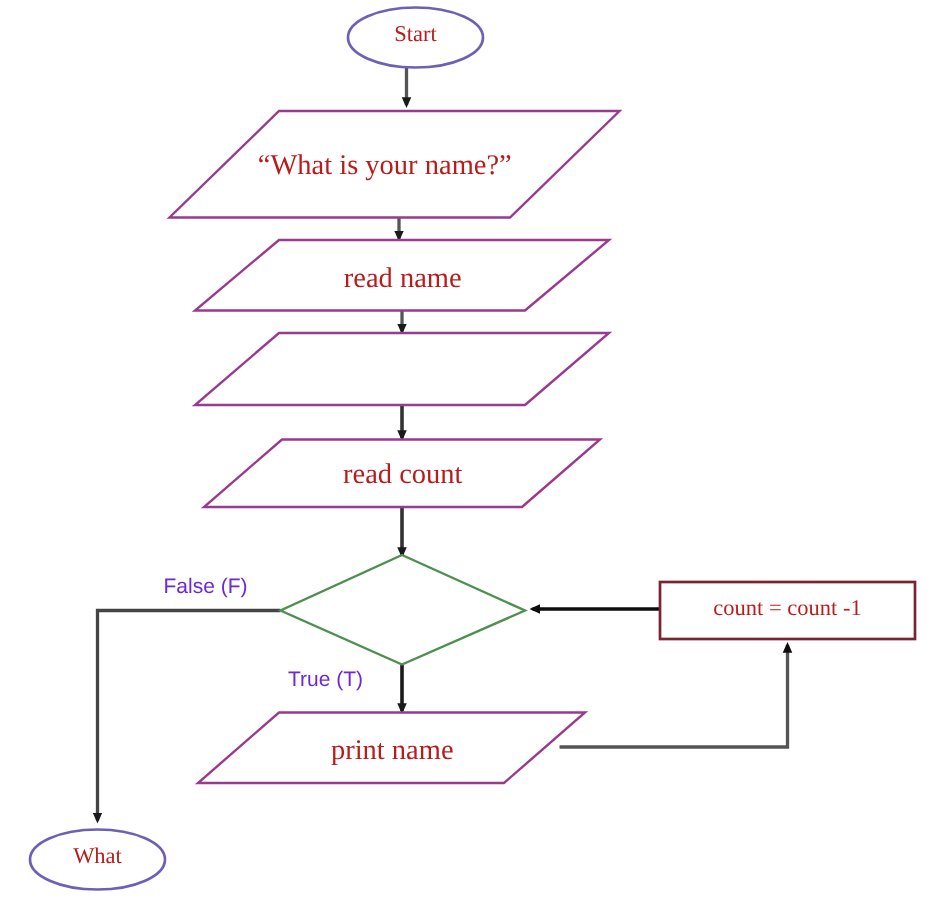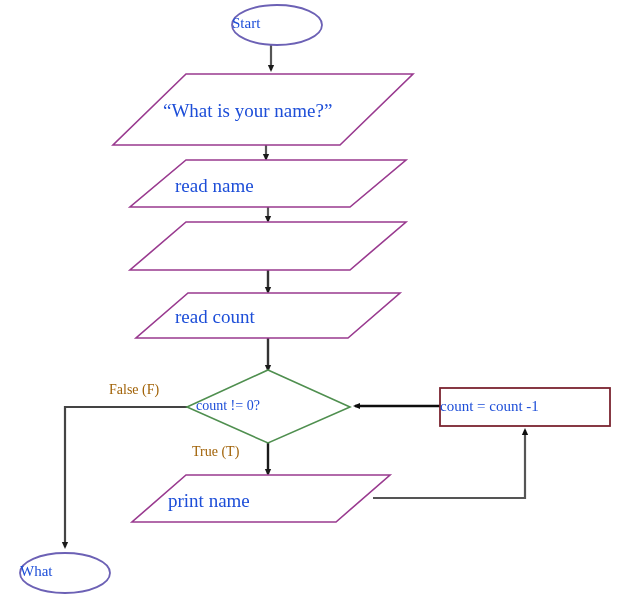--- a/index.html
+++ b/index.html
@@ -17,42 +17,43 @@
   }
   #flow-svg {
     position: absolute;
     left: 0;
     top: 0;
     width: 620px;
     height: 600px;
   }
   .node-label {
     position: absolute;
-    color: #1d4ed8;
+    text-align: center;
+    color: #b91c1c;
     font-family: "Liberation Serif", "DejaVu Serif", serif;
     white-space: nowrap;
     pointer-events: none;
   }
   .terminal-label {
     font-size: 15px;
   }
   .io-label {
     font-size: 19px;
   }
   .decision-label {
     font-size: 14px;
   }
   .process-label {
     font-size: 15px;
   }
   .edge-label {
     position: absolute;
     font-size: 14px;
-    color: #a16207;
-    font-family: Liberation Serif, serif;
+    color: #6d28d9;
+    font-family: Liberation Sans, sans-serif;
     white-space: nowrap;
   }
 </style>
 </head>
 <body>
 
 <div id="flowchart-root">
 
   <svg id="flow-svg" viewBox="0 0 620 600">
     <defs>
@@ -106,21 +107,20 @@
 
   <div class="node-label terminal-label" style="left:232px; top:15px; width:90px;">Start</div>
 
   <div class="node-label io-label" style="left:163px; top:100px; width:187px;">“What is your name?”</div>
 
   <div class="node-label io-label" style="left:175px; top:175px; width:187px;">read name</div>
 
 
   <div class="node-label io-label" style="left:175px; top:306px; width:187px;">read count</div>
 
-  <div class="node-label decision-label" style="left:196px; top:398px; width:145px;">count != 0?</div>
 
   <div class="node-label process-label" style="left:440px; top:398px; width:170px;">count = count -1</div>
 
   <div class="node-label io-label" style="left:168px; top:490px; width:187px;">print name</div>
 
   <div class="node-label terminal-label" style="left:20px; top:563px; width:90px;">What</div>
 
   <div class="edge-label" style="left:109px; top:382px;">False (F)</div>
 
   <div class="edge-label" style="left:192px; top:444px;">True (T)</div>

